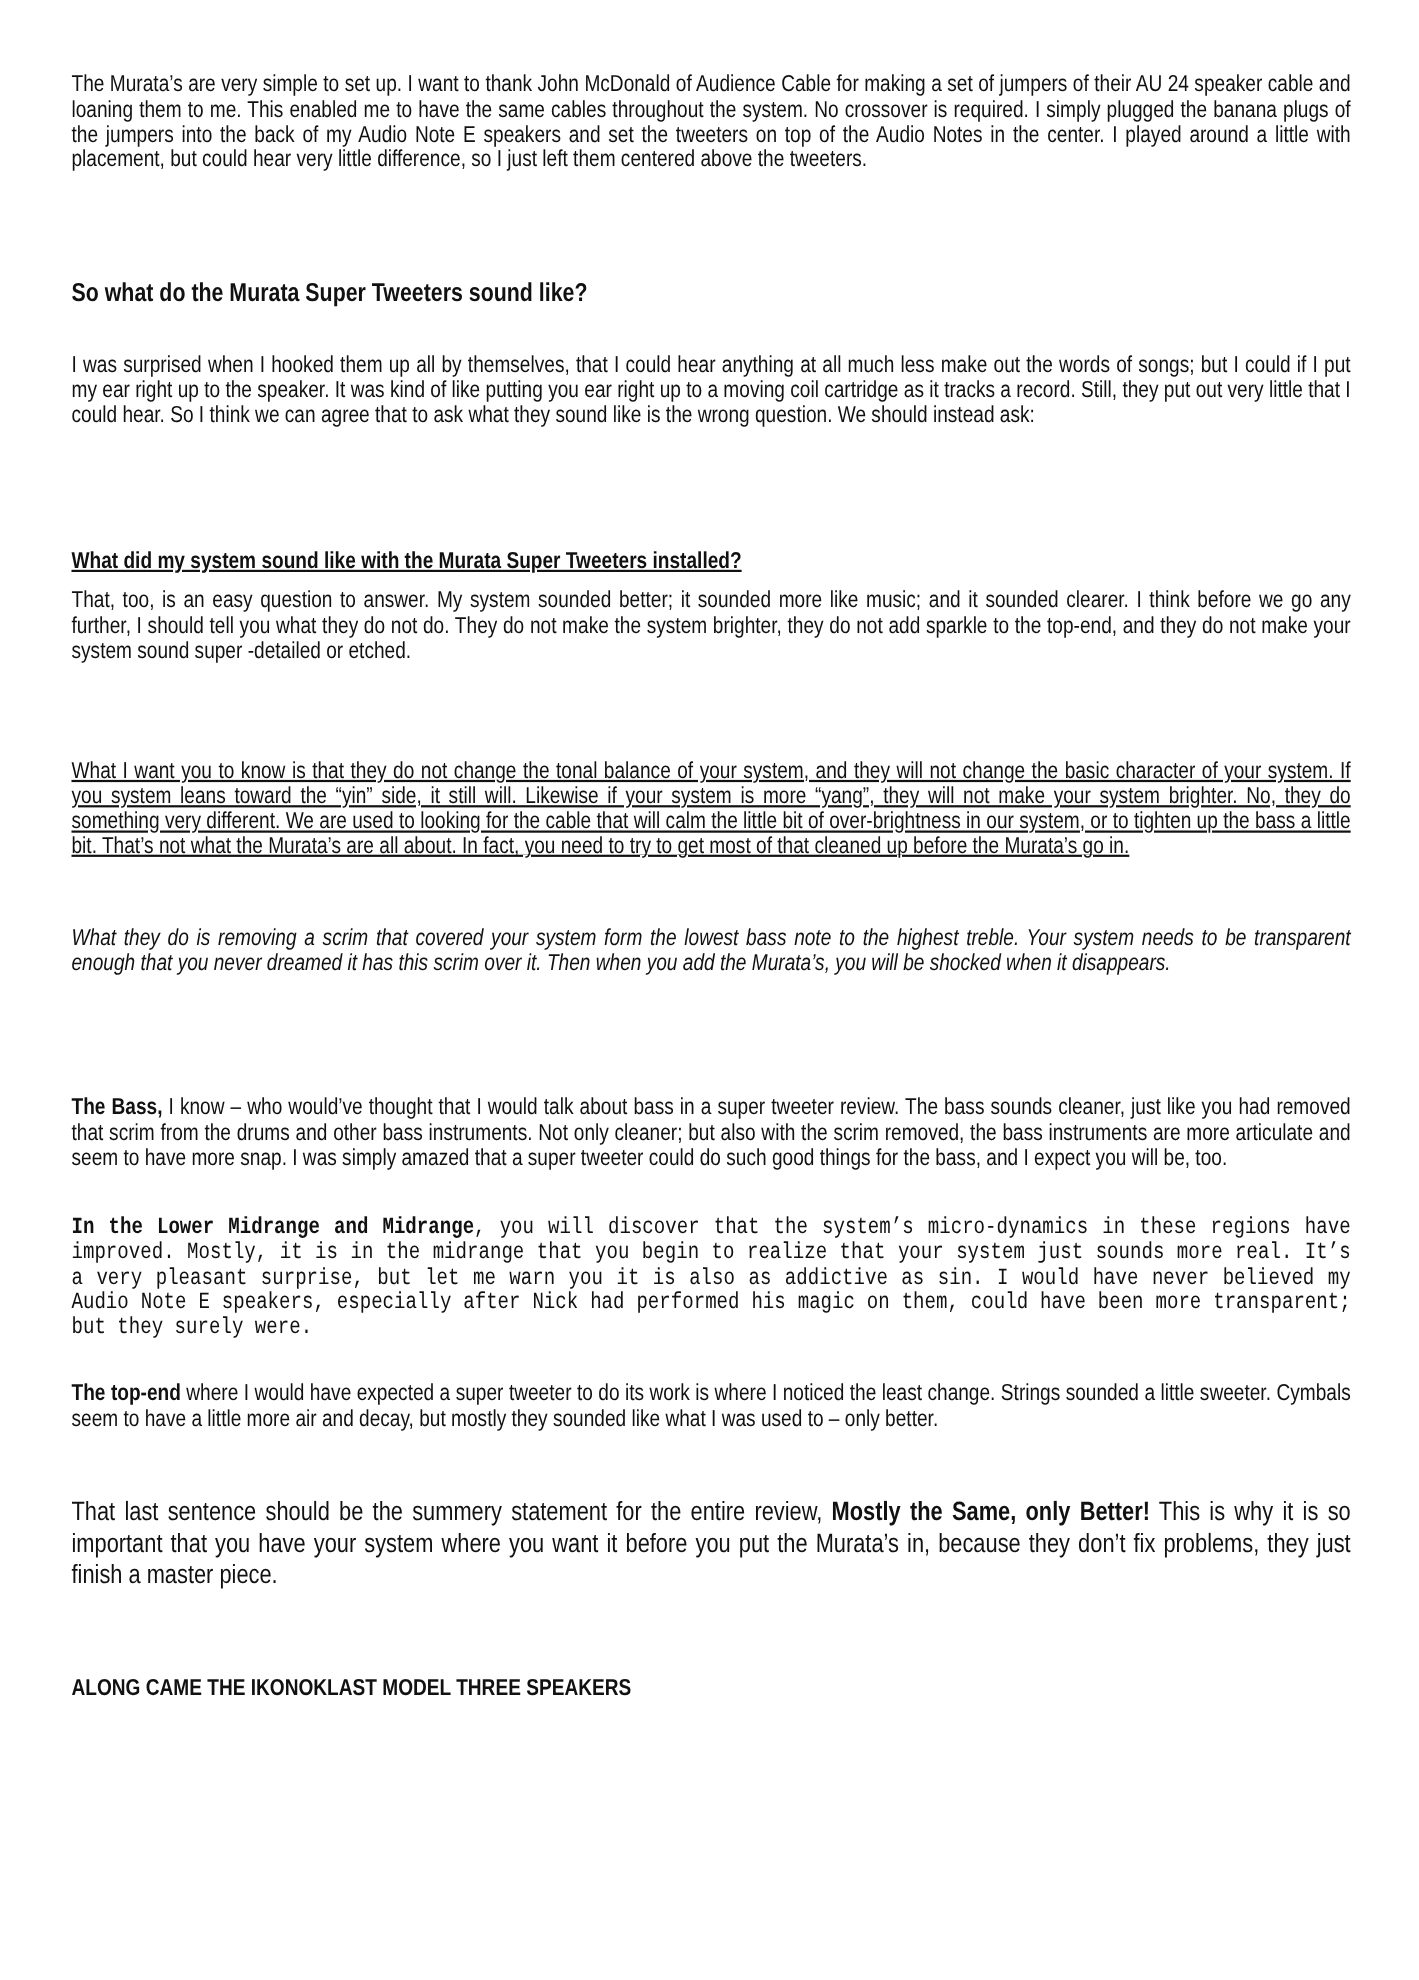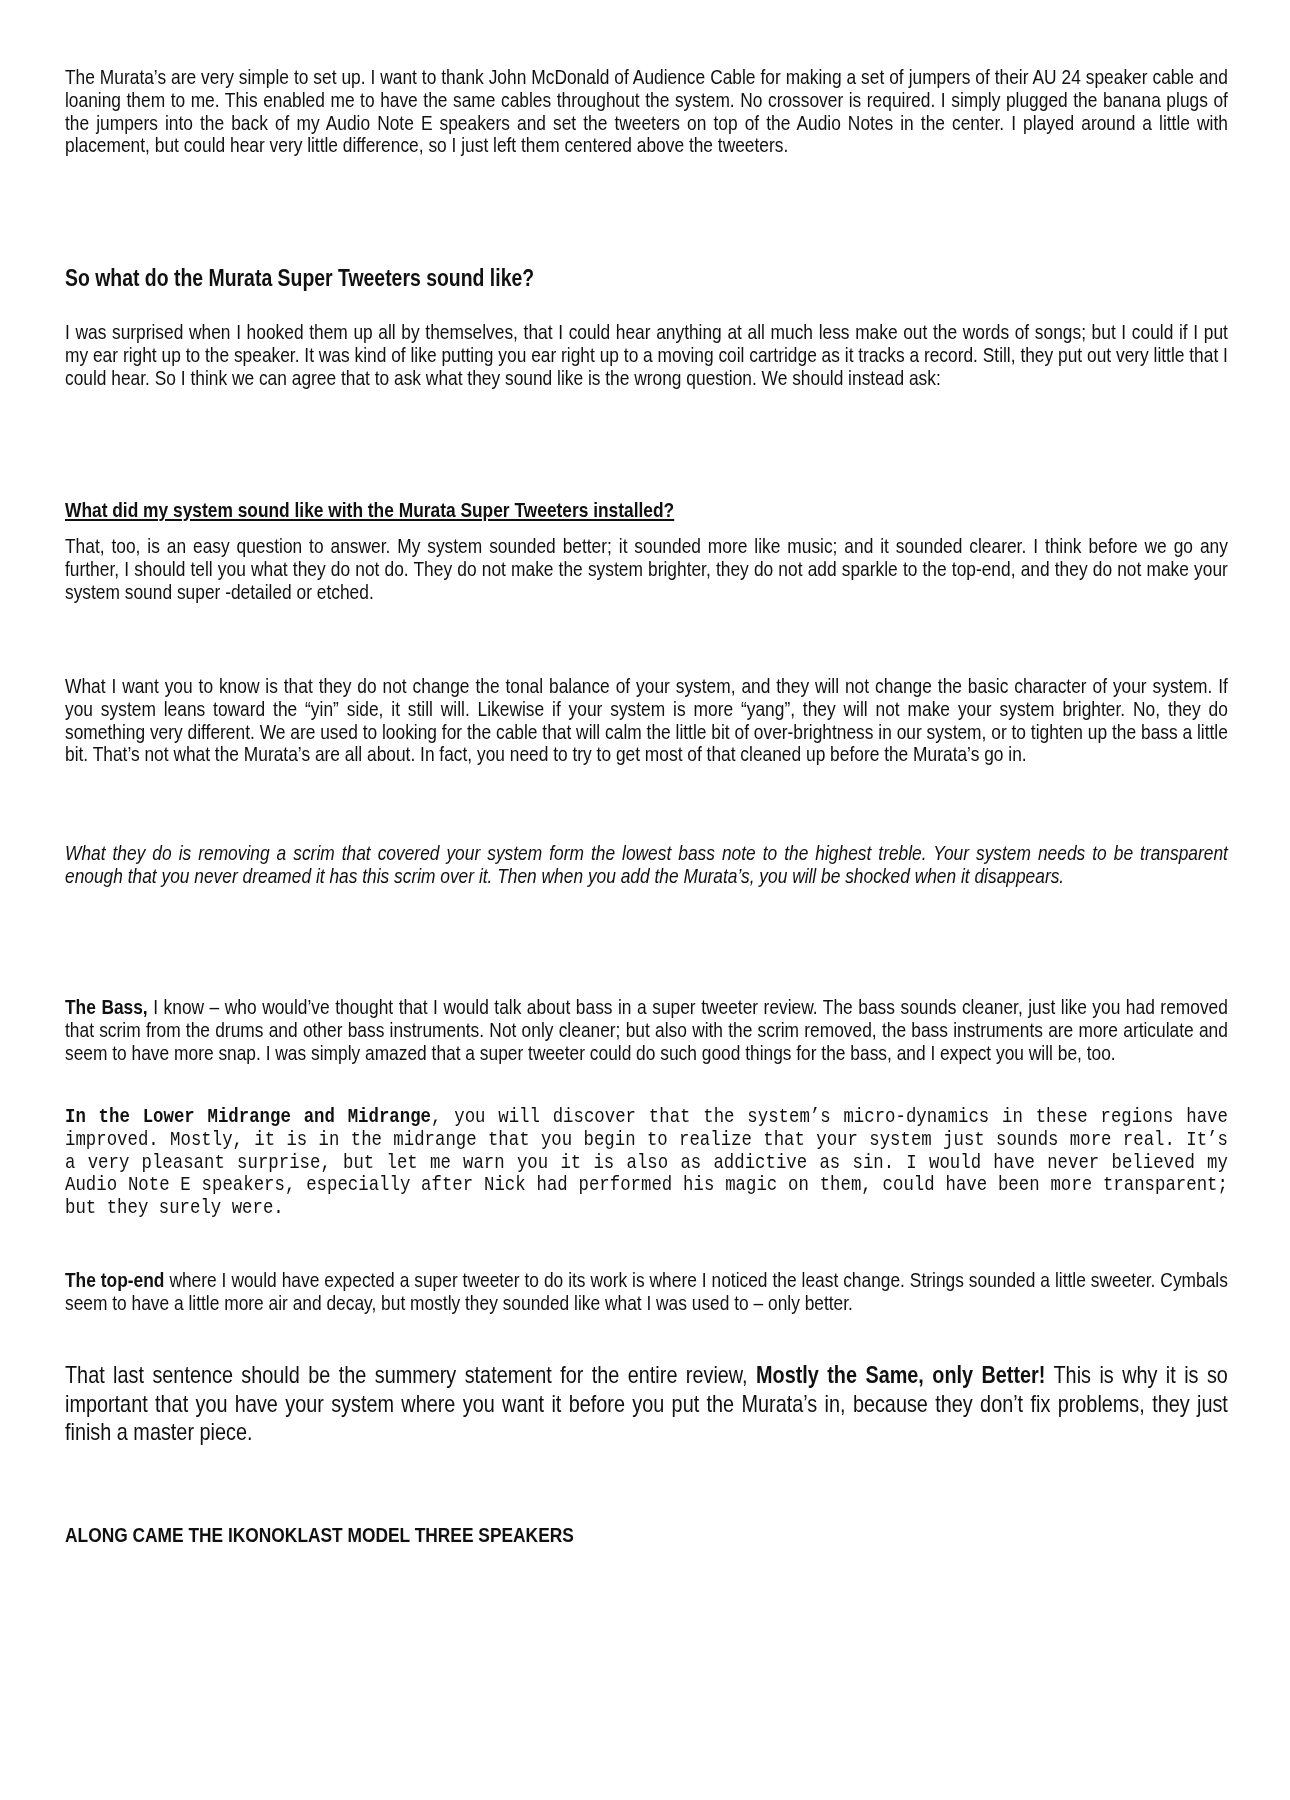--- a/index.html
+++ b/index.html
@@ -68,21 +68,21 @@
 <body>
 
 <div class="page">
 
   <div class="blk" style="top:66px;">
     <div class="narrow">
       <p class="body-text">The Murata’s are very simple to set up. I want to thank John McDonald of Audience Cable for making a set of jumpers of their AU 24 speaker cable and loaning them to me. This enabled me to have the same cables throughout the system. No crossover  is required. I simply plugged the banana plugs of the jumpers into the back of my Audio Note E speakers and set the tweeters on top of the Audio Notes in the center. I played around a little with placement, but could hear very little difference, so I just left them centered above the tweeters.</p>
     </div>
   </div>
 
-  <div class="blk" style="top:264px;">
+  <div class="blk" style="top:252px;">
     <div class="narrow">
       <h2 class="h-big">So what do the Murata Super Tweeters sound like?</h2>
     </div>
   </div>
 
   <div class="blk" style="top:321px;">
     <div class="narrow">
       <p class="body-text">I was surprised when I hooked them up all by themselves, that I could hear anything at all much less make out the words of songs; but I could if I put my ear right up to the speaker. It was kind of like putting you ear right up to a moving coil cartridge as it tracks a record. Still, they put out very little that I could hear. So I think we can agree that to ask what they sound like is the wrong question. We should instead ask:</p>
     </div>
   </div>
@@ -92,21 +92,21 @@
       <h3 class="h-med">What did my system sound like with the Murata Super Tweeters installed?</h3>
     </div>
   </div>
 
   <div class="blk" style="top:535px;">
     <div class="narrow">
       <p class="body-text">That, too, is an easy question to answer. My system sounded better; it sounded more like music; and it sounded clearer. I think before we go any further, I should tell you what they do not do. They do not make the system brighter, they do not add sparkle to the top-end, and they do not make your system sound super -detailed or etched.</p>
     </div>
   </div>
 
-  <div class="blk" style="top:675px;">
+  <div class="blk" style="top:690px;text-decoration:underline;">
     <div class="narrow">
       <p class="body-text">What I want you to know is that they do not change the tonal balance of your system, and they will not change the basic character of your system. If you system leans toward the “yin” side, it still will. Likewise if your system is more “yang”, they will not make your system brighter. No, they do something very different. We are used to looking for the cable that will calm the little bit of over-brightness in our system, or to tighten up the bass a little bit. That’s not what the Murata’s are all about. In fact, you need to try to get most of that cleaned up before the Murata’s go in.</p>
     </div>
   </div>
 
   <div class="blk" style="top:842px;font-style:italic;">
     <div class="narrow">
       <p class="body-text">What they do is removing a scrim that covered your system form the lowest bass note to the highest treble. Your system needs to be transparent enough that you never dreamed it has this scrim over it. Then when you add the Murata’s, you will be shocked when it disappears.</p>
     </div>
   </div>
@@ -116,21 +116,21 @@
       <p class="body-text"><b>The Bass,</b><span> I know – who would’ve thought that I would talk about bass in a super tweeter review. The bass sounds cleaner, just like you had removed that scrim from the drums and other bass instruments. Not only cleaner; but also with the scrim removed, the bass instruments are more articulate and seem to have more snap. I was simply amazed that a super tweeter could do such good things for the bass, and I expect you will be, too.</span></p>
     </div>
   </div>
 
   <div class="blk" style="top:1106px;font-family:Liberation Mono, monospace;">
     <div class="narrow">
       <p class="body-text"><b>In the Lower Midrange and Midrange</b><span>, you will discover that the system’s micro-dynamics in these regions have improved. Mostly, it is in the midrange that you begin to realize that your system just sounds more real. It’s a very pleasant surprise, but let me warn you it is also as addictive as sin. I would have never believed my Audio Note E speakers, especially after Nick had performed his magic on them, could have been more transparent; but they surely were.</span></p>
     </div>
   </div>
 
-  <div class="blk" style="top:1256px;margin-top:13px;">
+  <div class="blk" style="top:1256px;">
     <div class="narrow">
       <p class="body-text"><b>The top-end</b><span>  where I would have expected a super tweeter to do its work is where I noticed the least change. Strings sounded a little sweeter. Cymbals seem to have a little more air and decay, but mostly they sounded like what I was used to – only better.</span></p>
     </div>
   </div>
 
   <div class="blk" style="top:1361px;">
     <div class="narrow">
       <p class="large-text"><span>That last sentence should be the summery statement for the entire review, </span><b>Mostly the Same, only Better!</b><span> This is why it is so important that you have your system where you want it before you put the Murata’s in, because they don’t fix problems, they just finish a master piece.</span></p>
     </div>
   </div>

